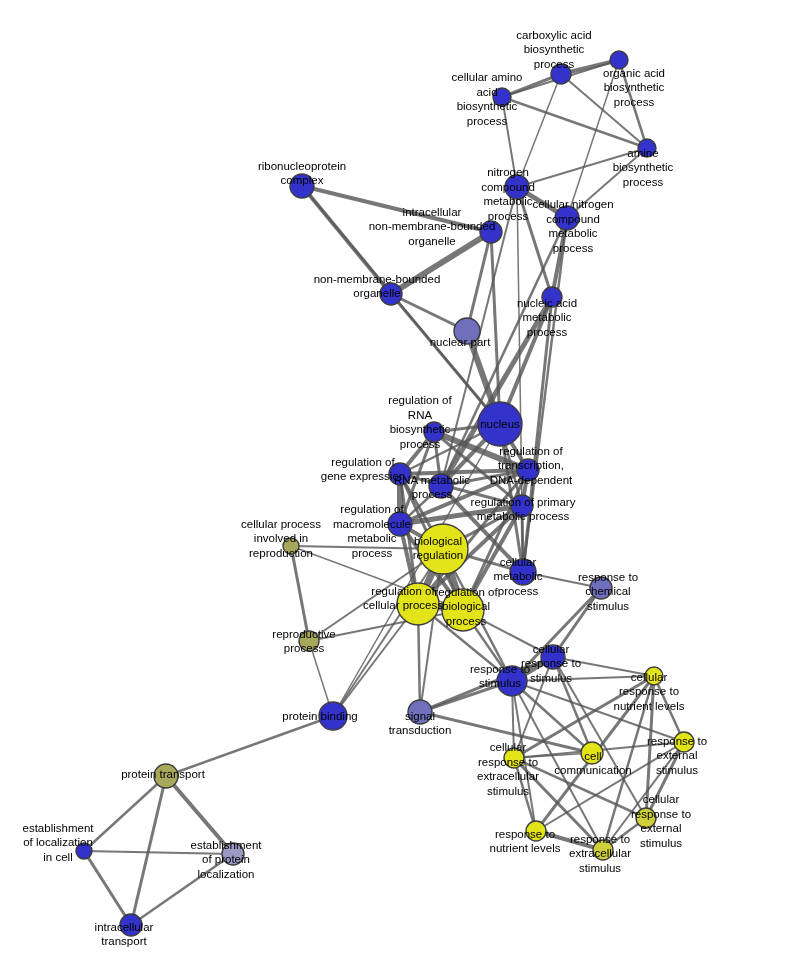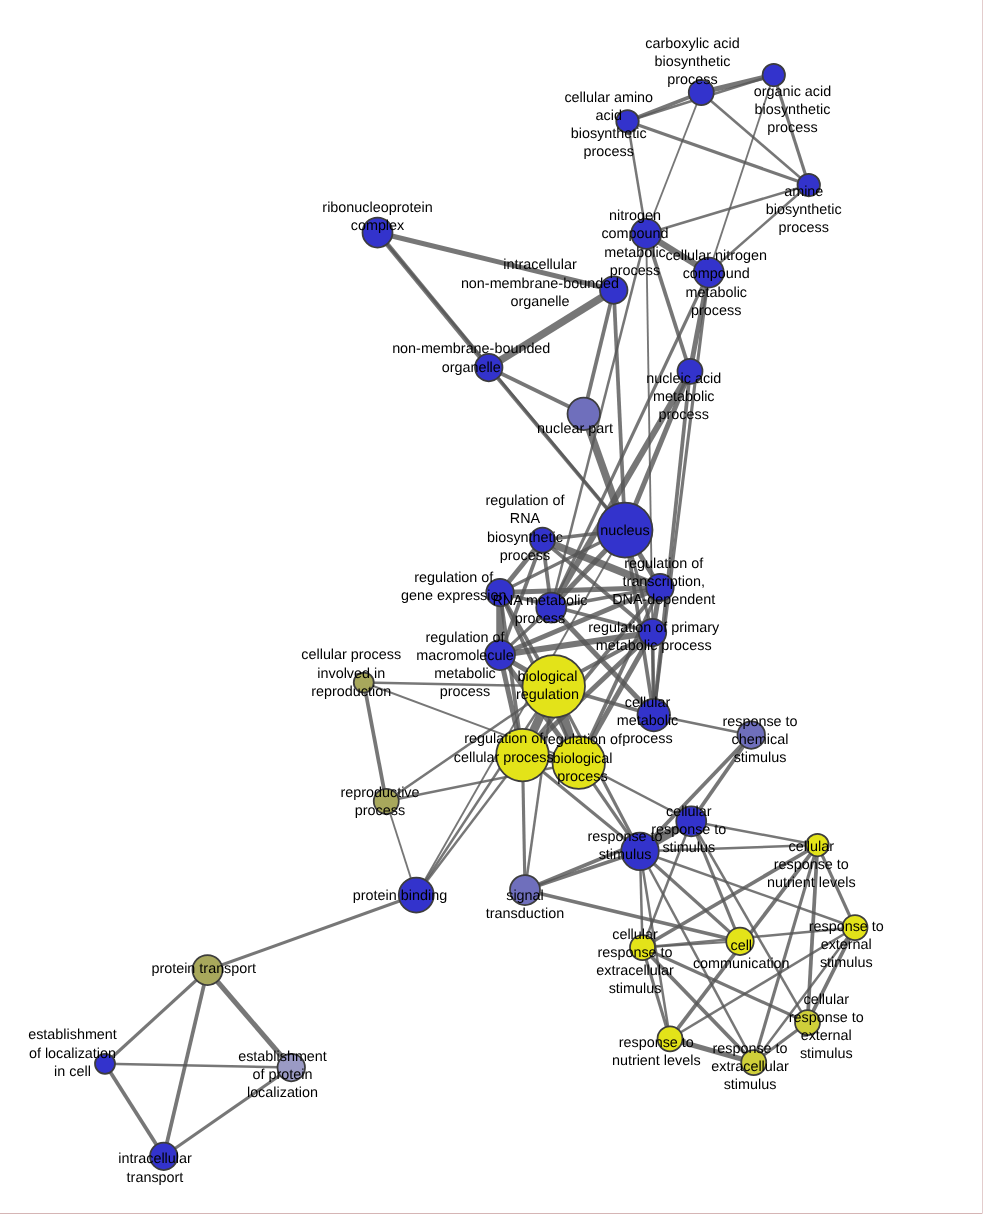--- a/index.html
+++ b/index.html
@@ -1,16 +1,16 @@
 <!DOCTYPE html>
 <html><head>
 <meta charset="utf-8">
 <style>
   html, body { margin: 0; padding: 0; background: #ffffff; }
-  .stage { width: 786px; height: 971px; position: relative; background: #7f1d1d; overflow: hidden; }
+  .stage { width: 786px; height: 971px; position: relative; background: #0f766e; overflow: hidden; }
   svg { display: block; }
   .node-label {
     font-family: "Liberation Sans", sans-serif;
     font-size: 11.5px;
     fill: #000000;
     pointer-events: none;
   }
 </style>
 </head>
 <body>

